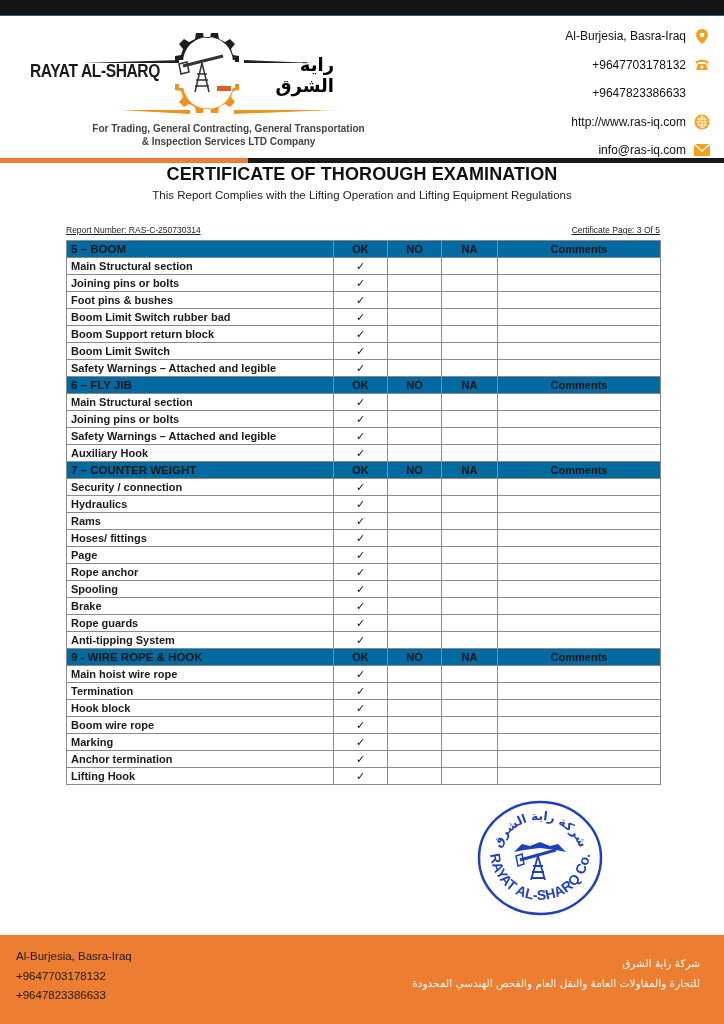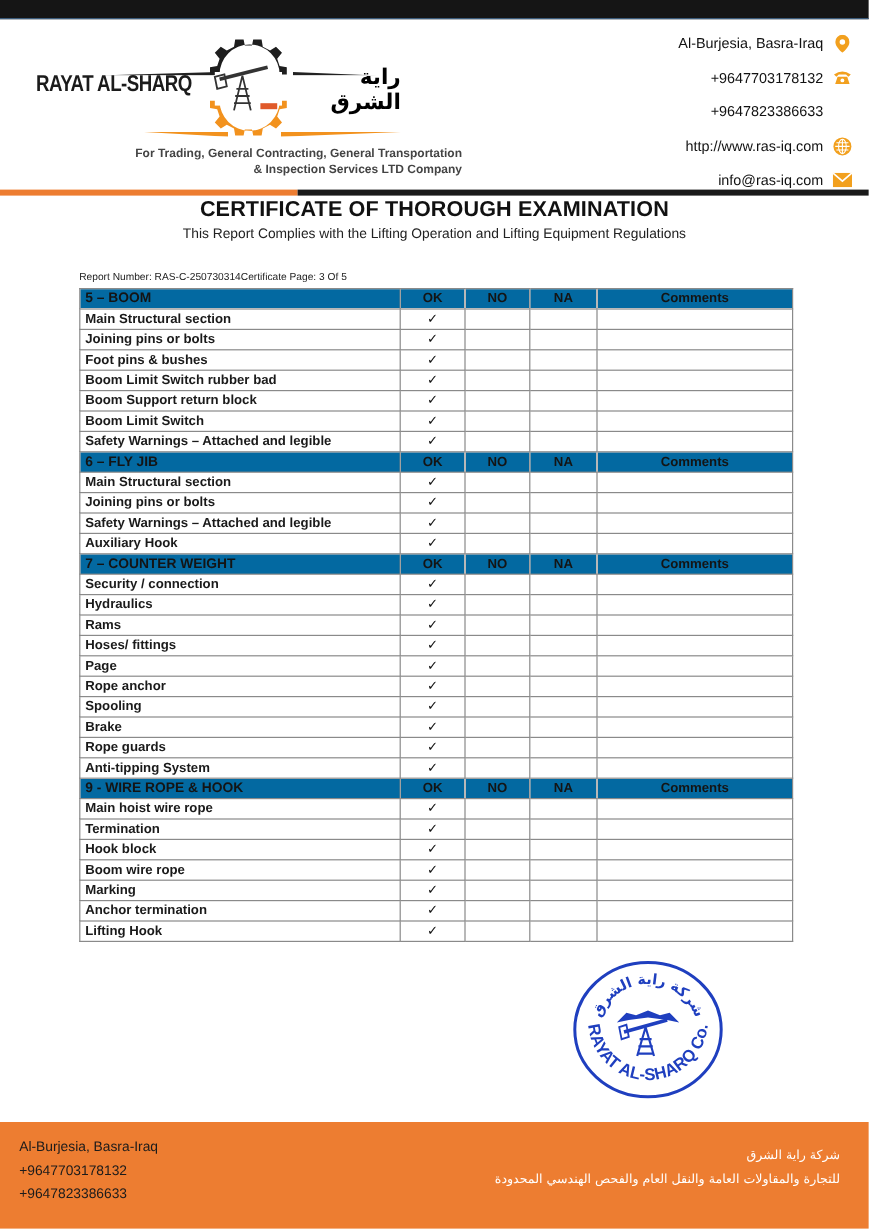--- a/index.html
+++ b/index.html
@@ -10,36 +10,36 @@
 
   
   .logo { position: absolute; left: 24px; top: 20px; width: 310px; height: 100px; }
   .logo .gear { position: absolute; left: 145px; top: 2px; width: 78px; height: 96px; }
   .logo .brand-en { position: absolute; left: 6px; top: 40px; font-family: "Liberation Sans", sans-serif; font-weight: bold; font-size: 19px; letter-spacing: -0.5px; color: #1b1b1b; transform: scaleX(0.82); transform-origin: left center; }
   .logo .brand-ar { position: absolute; left: 232px; top: 34px; font-family: "DejaVu Sans", sans-serif; font-weight: bold; font-size: 18px; color: #000000; direction: rtl; }
   .logo .swoosh-top { position: absolute; left: 58px; top: 40px; width: 100px; height: 3px; background: #222; clip-path: polygon(0 100%, 100% 0, 100% 100%); }
   .logo .swoosh-top-r { position: absolute; left: 220px; top: 40px; width: 70px; height: 3px; background: #222; clip-path: polygon(0 0, 100% 100%, 0 100%); }
   .logo .swoosh-bot { position: absolute; left: 96px; top: 90px; width: 70px; height: 4px; background: #f2921e; clip-path: polygon(0 0, 100% 0, 100% 100%); }
   .logo .swoosh-bot-r { position: absolute; left: 210px; top: 90px; width: 100px; height: 4px; background: #f2921e; clip-path: polygon(0 0, 100% 0, 0 100%); }
-  .tagline { position: absolute; left: 0; top: 122px; width: 385px; text-align: right; font-size: 10px; font-weight: bold; color: #444; line-height: 13px; padding-left: 40px; }
+  .tagline { position: absolute; left: 16px; top: 122px; width: 385px; text-align: center; font-size: 10px; font-weight: bold; color: #444; line-height: 13px; padding-left: 40px; }
 
   
   .contact { position: absolute; right: 14px; top: 22px; width: 240px; }
   .contact-row { display: flex; justify-content: flex-end; align-items: center; height: 28.5px; font-size: 12px; color: #111; }
   .contact-row .ic { width: 16px; height: 16px; margin-left: 8px; display: inline-flex; align-items: center; justify-content: center; }
   .contact-row .ic.blank { width: 16px; }
 
   .divider { position: absolute; top: 158px; left: 0; width: 724px; height: 5px; display: flex; }
   .divider .or { width: 248px; background: #ed7d31; }
   .divider .bk { flex: 1; background: #1a1a1a; }
 
   .title { position: absolute; top: 164px; left: 0; width: 724px; text-align: center; font-size: 18px; font-weight: bold; color: #111; letter-spacing: 0.1px; }
   .subtitle { position: absolute; top: 189px; left: 0; width: 724px; text-align: center; font-size: 11.5px; color: #222; }
 
-  .meta { position: absolute; top: 225px; left: 66px; width: 594px; display: flex; font-size: 8.5px; color: #222; }
+  .meta { position: absolute; top: 225px; left: 66px; width: 594px; display: flex; justify-content: space-between; font-size: 8.5px; color: #222; text-decoration: underline; }
 
   
   .table { position: absolute; top: 240px; left: 66px; width: 594px; border-collapse: collapse; table-layout: fixed; }
   .table td { border: 1px solid #8a8a8a; height: 17px; font-size: 11px; padding: 0 4px; line-height: 15px; white-space: nowrap; overflow: hidden; }
   .table tr.sec td { background: #0369a1; font-weight: bold; color: #141414; font-size: 11.5px; }
   .table tr.sec td.h { text-align: center; font-size: 11px; }
   .table td.item { font-weight: bold; color: #1a1a1a; }
   .table td.c { text-align: center; font-size: 11px; color: #111; padding: 0; }
   .col-item { width: 267px; } .col-ok { width: 54px; } .col-no { width: 54px; } .col-na { width: 56px; } .col-cm { width: 163px; }
 

